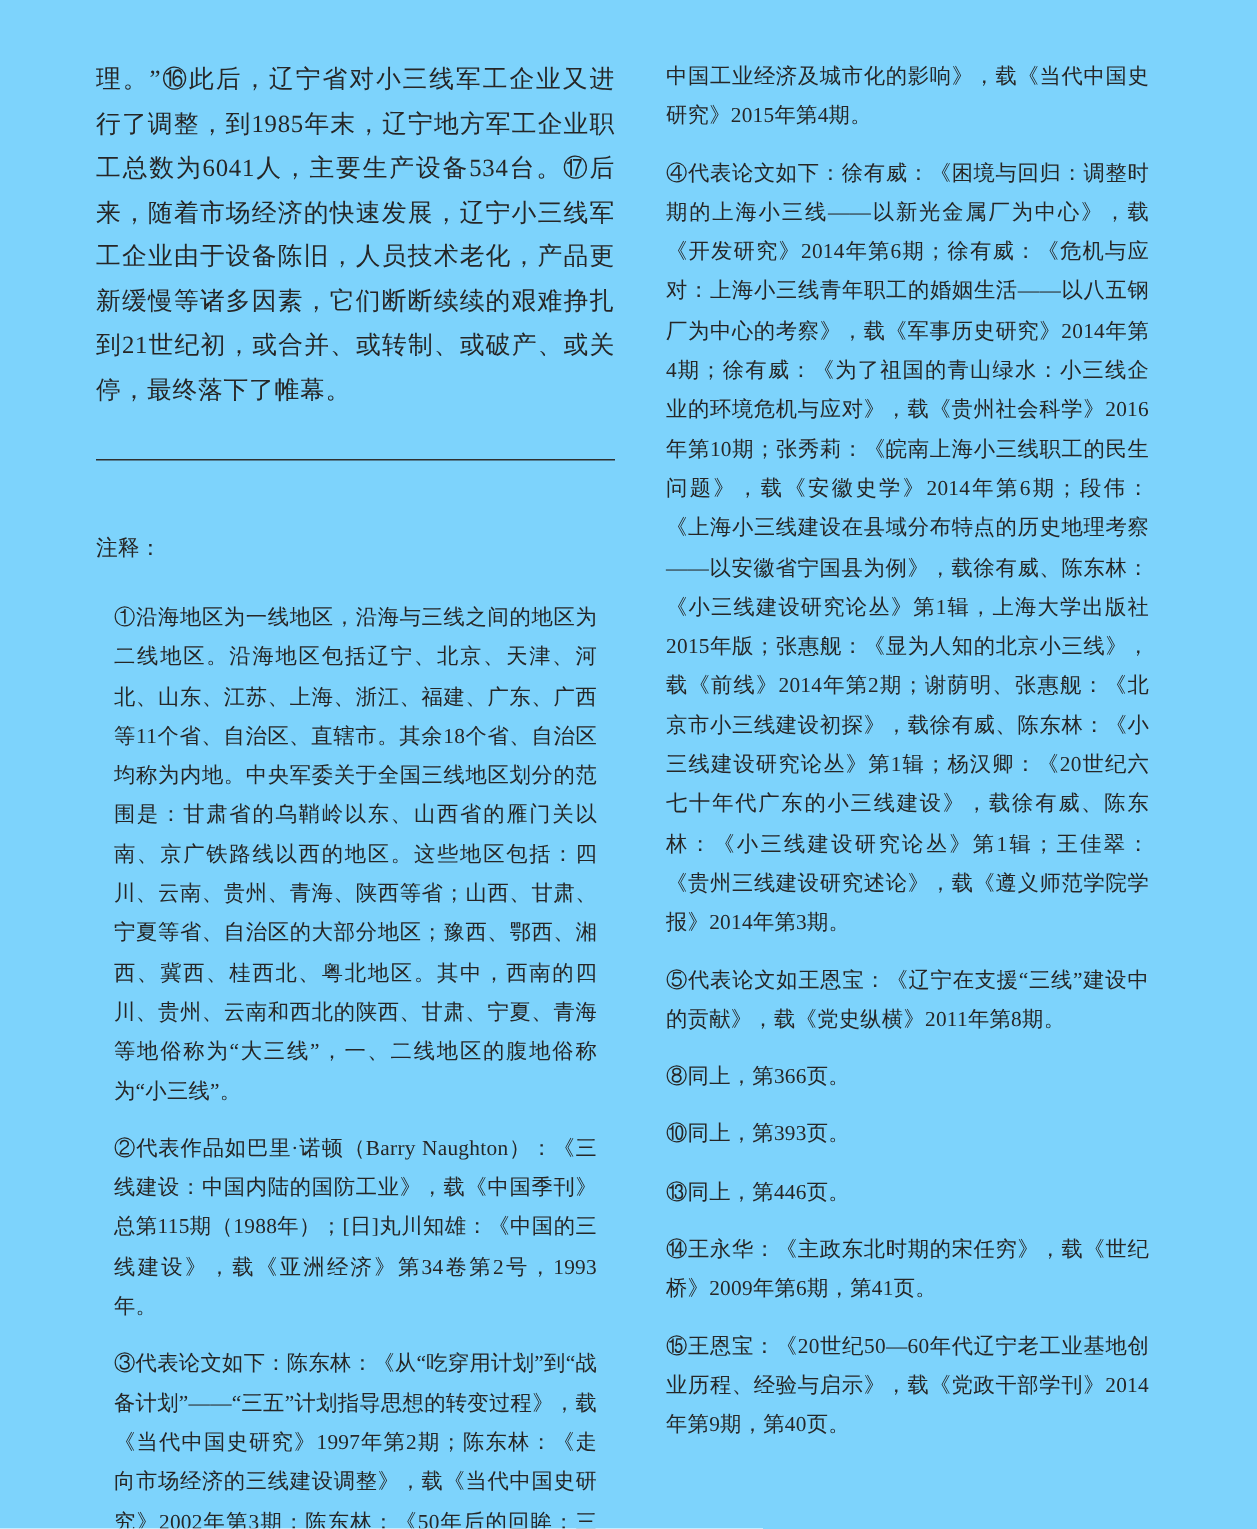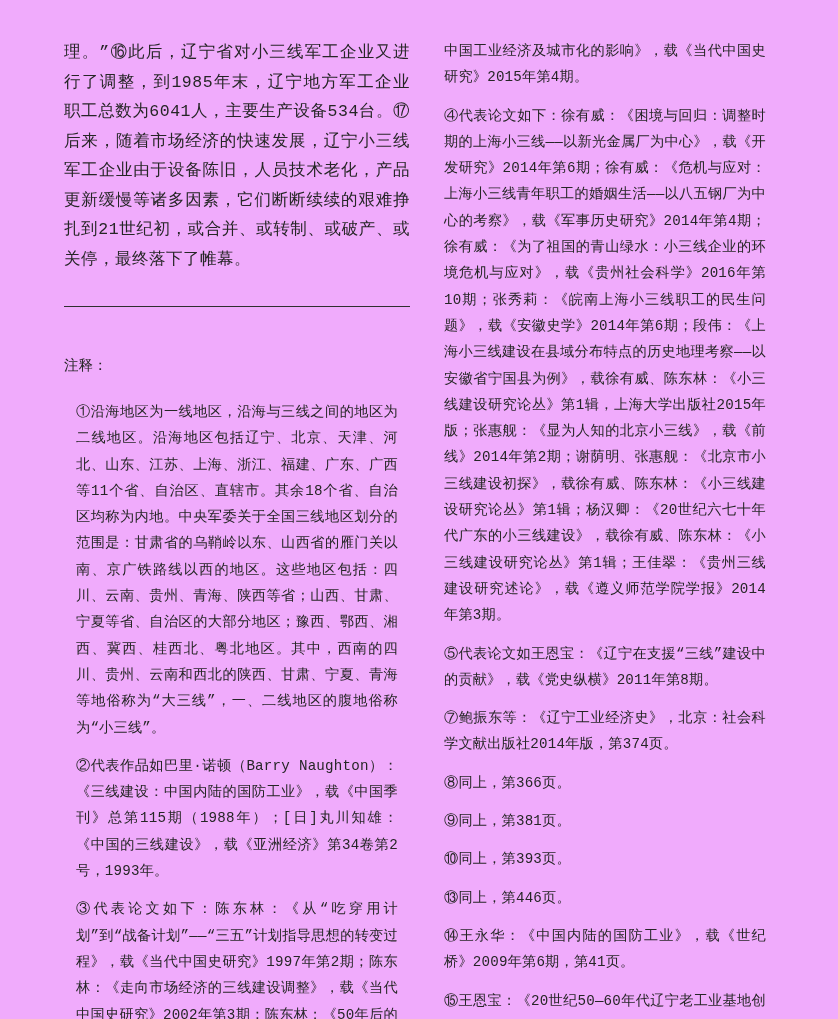--- a/index.html
+++ b/index.html
@@ -4,23 +4,23 @@
 <style>
   html, body {
     margin: 0;
     padding: 0;
     background: #ffffff;
   }
   .page {
     position: relative;
     width: 838px;
     height: 1019px;
-    background: #f0abfc;
+    background: #7dd3fc;
     overflow: hidden;
-    font-family: Liberation Mono, monospace;
+    font-family: Liberation Serif, serif;
     color: #262626;
   }
   .columns {
     position: absolute;
     left: 64px;
     top: 38px;
     display: flex;
     gap: 22px;
   }
   .col {
@@ -75,23 +75,21 @@
       <p class="note">①沿海地区为一线地区，沿海与三线之间的地区为二线地区。沿海地区包括辽宁、北京、天津、河北、山东、江苏、上海、浙江、福建、广东、广西等11个省、自治区、直辖市。其余18个省、自治区均称为内地。中央军委关于全国三线地区划分的范围是：甘肃省的乌鞘岭以东、山西省的雁门关以南、京广铁路线以西的地区。这些地区包括：四川、云南、贵州、青海、陕西等省；山西、甘肃、宁夏等省、自治区的大部分地区；豫西、鄂西、湘西、冀西、桂西北、粤北地区。其中，西南的四川、贵州、云南和西北的陕西、甘肃、宁夏、青海等地俗称为“大三线”，一、二线地区的腹地俗称为“小三线”。</p>
       <p class="note">②代表作品如巴里·诺顿（Barry Naughton）：《三线建设：中国内陆的国防工业》，载《中国季刊》总第115期（1988年）；[日]丸川知雄：《中国的三线建设》，载《亚洲经济》第34卷第2号，1993年。</p>
       <p class="note">③代表论文如下：陈东林：《从“吃穿用计划”到“战备计划”——“三五”计划指导思想的转变过程》，载《当代中国史研究》1997年第2期；陈东林：《走向市场经济的三线建设调整》，载《当代中国史研究》2002年第3期；陈东林：《50年后的回眸：三线建设的决策与价值》，载《国家人文历史》2014年第18期；董宝训：《影响三线建设决策相关因素的历史透析》，载《山东大学学报》2001年第1期；黄荣华：《三线建设原因再探》，载《河南大学学报》2002年第2期；马泉山：《再谈三线建设的评价问题》，载《当代中国史研究》2011年第6期；徐有威：《三线建设对</p>
     </div>
 
     <div class="col col-right">
       <p class="note">中国工业经济及城市化的影响》，载《当代中国史研究》2015年第4期。</p>
 
       <p class="note">④代表论文如下：徐有威：《困境与回归：调整时期的上海小三线——以新光金属厂为中心》，载《开发研究》2014年第6期；徐有威：《危机与应对：上海小三线青年职工的婚姻生活——以八五钢厂为中心的考察》，载《军事历史研究》2014年第4期；徐有威：《为了祖国的青山绿水：小三线企业的环境危机与应对》，载《贵州社会科学》2016年第10期；张秀莉：《皖南上海小三线职工的民生问题》，载《安徽史学》2014年第6期；段伟：《上海小三线建设在县域分布特点的历史地理考察——以安徽省宁国县为例》，载徐有威、陈东林：《小三线建设研究论丛》第1辑，上海大学出版社2015年版；张惠舰：《显为人知的北京小三线》，载《前线》2014年第2期；谢荫明、张惠舰：《北京市小三线建设初探》，载徐有威、陈东林：《小三线建设研究论丛》第1辑；杨汉卿：《20世纪六七十年代广东的小三线建设》，载徐有威、陈东林：《小三线建设研究论丛》第1辑；王佳翠：《贵州三线建设研究述论》，载《遵义师范学院学报》2014年第3期。</p>
       <p class="note">⑤代表论文如王恩宝：《辽宁在支援“三线”建设中的贡献》，载《党史纵横》2011年第8期。</p>
-      <p class="note">⑦鲍振东等：《辽宁工业经济史》，北京：社会科学文献出版社2014年版，第374页。</p>
       <p class="note">⑧同上，第366页。</p>
-      <p class="note">⑨同上，第381页。</p>
       <p class="note">⑩同上，第393页。</p>
       <p class="note">⑬同上，第446页。</p>
-      <p class="note">⑭王永华：《中国内陆的国防工业》，载《世纪桥》2009年第6期，第41页。</p>
+      <p class="note">⑭王永华：《主政东北时期的宋任穷》，载《世纪桥》2009年第6期，第41页。</p>
       <p class="note">⑮王恩宝：《20世纪50—60年代辽宁老工业基地创业历程、经验与启示》，载《党政干部学刊》2014年第9期，第40页。</p>
     </div>
 
   </div>
 </div>
 
 </body></html>

